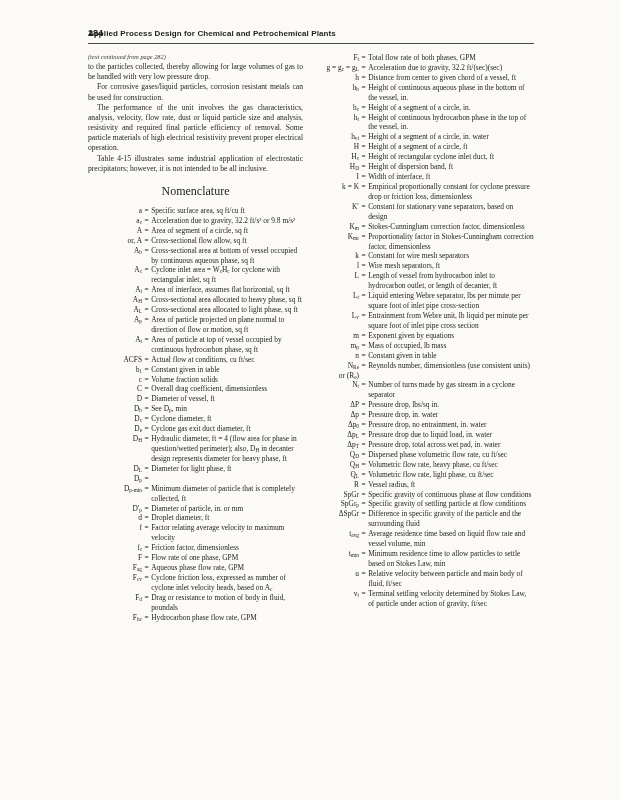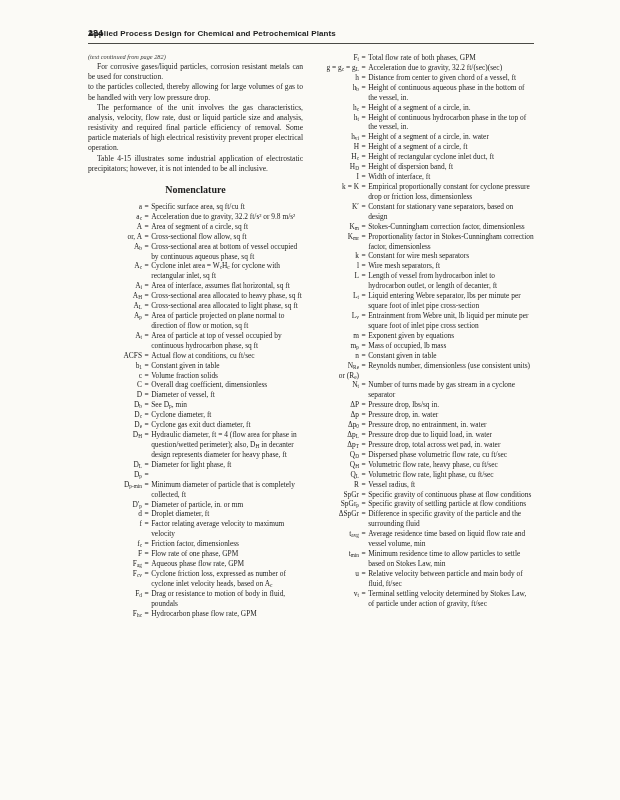--- a/index.html
+++ b/index.html
@@ -10,21 +10,21 @@
     padding:28px 86px 24px 88px; color:#1e1e1e; overflow:hidden; position:relative;
   }
   .page-header { position:relative; height:12px; margin-bottom:2px; }
   .page-number { position:absolute; left:0; top:0; font-family:"Liberation Sans", sans-serif; font-weight:bold; font-size:9px; }
   .running-head { position:absolute; left:0; right:0; top:1px; text-align:left; font-family:"Liberation Sans", sans-serif; font-weight:bold; font-size:8px; letter-spacing:0.1px; }
   .rule { border-top:1px solid #4a4a46; margin:3px 0 9px; }
   .columns { display:grid; grid-template-columns:1fr 1fr; column-gap:16px; align-items:start; }
   .continued { font-style:italic; font-size:6.3px; color:#3a3a38; margin-bottom:2px; }
   .body-para { font-size:7.6px; line-height:1.34; text-align:justify; text-indent:9px; }
   .body-para.no-indent { text-indent:0; }
-  .nom-title { text-align:center; font-size:10px; font-weight:bold; margin:10px 0 7px; }
+  .nom-title { text-align:center; font-size:12px; font-weight:normal; margin:10px 0 7px; }
   .entry { display:flex; font-size:7.4px; line-height:1.34; }
   .sym { flex:0 0 54px; text-align:right; white-space:nowrap; }
   .col-right .sym { flex-basis:40px; }
   .eq { flex:0 0 auto; padding:0 2.5px; }
   .def { flex:1 1 auto; text-align:left; }
   sub { font-size:0.72em; vertical-align:-0.22em; line-height:0; }
 </style>
 </head>
 <body>
 
@@ -35,22 +35,22 @@
     <span class="running-head">Applied Process Design for Chemical and Petrochemical Plants</span>
   </div>
 
   <div class="rule"></div>
 
   <div class="columns">
 
     <div class="col col-left">
       <p class="continued">(text continued from page 282)</p>
       <div>
+          <p class="body-para no-indent">to the particles collected, thereby allowing for large volumes of gas to be handled with very low pressure drop.</p>
           <p class="body-para">For corrosive gases/liquid particles, corrosion resistant metals can be used for construction.</p>
-          <p class="body-para no-indent">to the particles collected, thereby allowing for large volumes of gas to be handled with very low pressure drop.</p>
           <p class="body-para">The performance of the unit involves the gas characteristics, analysis, velocity, flow rate, dust or liquid particle size and analysis, resistivity and required final particle efficiency of removal. Some particle materials of high electrical resistivity prevent proper electrical operation.</p>
           <p class="body-para">Table 4-15 illustrates some industrial application of electrostatic precipitators; however, it is not intended to be all inclusive.</p>
         </div>
       <h3 class="nom-title">Nomenclature</h3>
       <div>
           <div class="entry">
             <span class="sym">a</span>
             <span class="eq">=</span>
             <span class="def">Specific surface area, sq ft/cu ft</span>
           </div>

